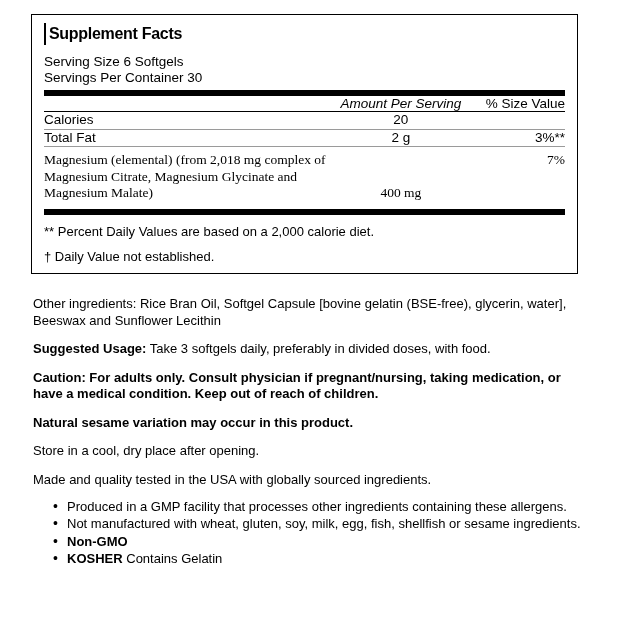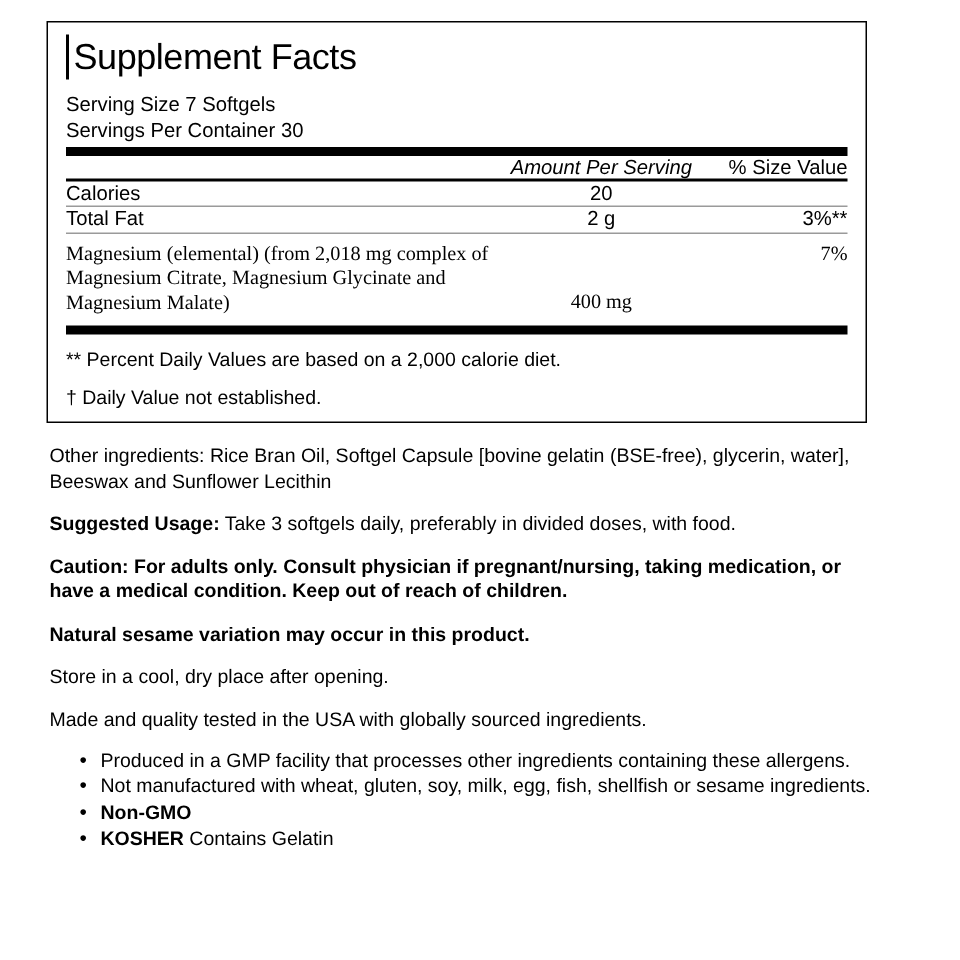--- a/index.html
+++ b/index.html
@@ -28,22 +28,22 @@
     position: absolute;
     left: 31px;
     top: 14px;
     width: 547px;
     box-sizing: border-box;
     border: 1.5px solid #000;
     background: #fff;
     padding: 8px 12px 6px 12px;
   }
   .sf-title {
-    font-size: 24px;
-    font-weight: normal;
+    font-size: 16px;
+    font-weight: bold;
     letter-spacing: -0.3px;
     line-height: 1.05;
     padding: 3px 0 2px 3px;
     border-left: 2px solid #000;
     display: inline-block;
   }
   .sf-serving {
     font-size: 13.5px;
     line-height: 1.22;
     margin-top: 9px;
@@ -148,21 +148,21 @@
 </head>
 <body>
 
 <div class="page">
 
   <div class="sf-panel">
 
     <div class="sf-title">Supplement Facts</div>
 
     <div class="sf-serving">
-      <div>Serving Size 7 Softgels</div>
+      <div>Serving Size 6 Softgels</div>
       <div>Servings Per Container 30</div>
     </div>
 
     <div class="rule-thick"></div>
 
     <table class="sf-table">
       <tbody>
           <tr class="hdr-row">
         <td class="col-name"></td>
         <td class="col-amt hdr-amt">Amount Per Serving</td>

